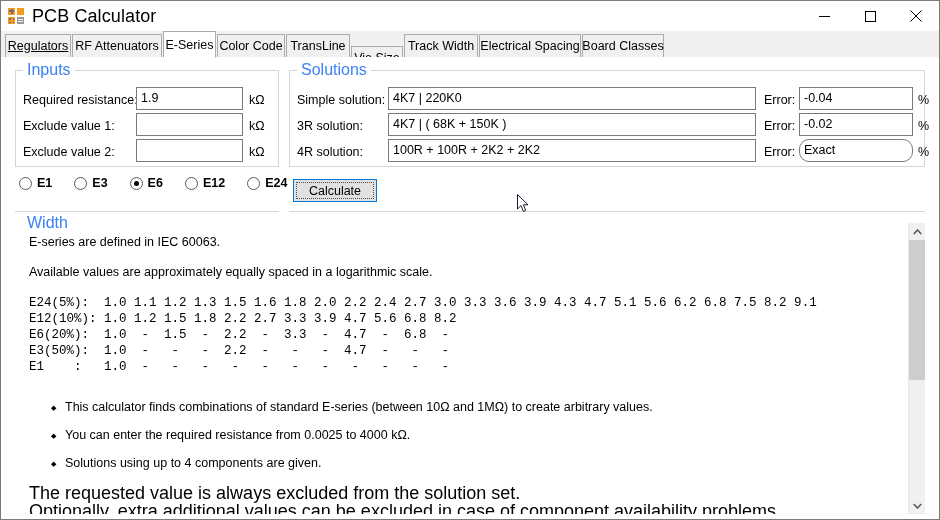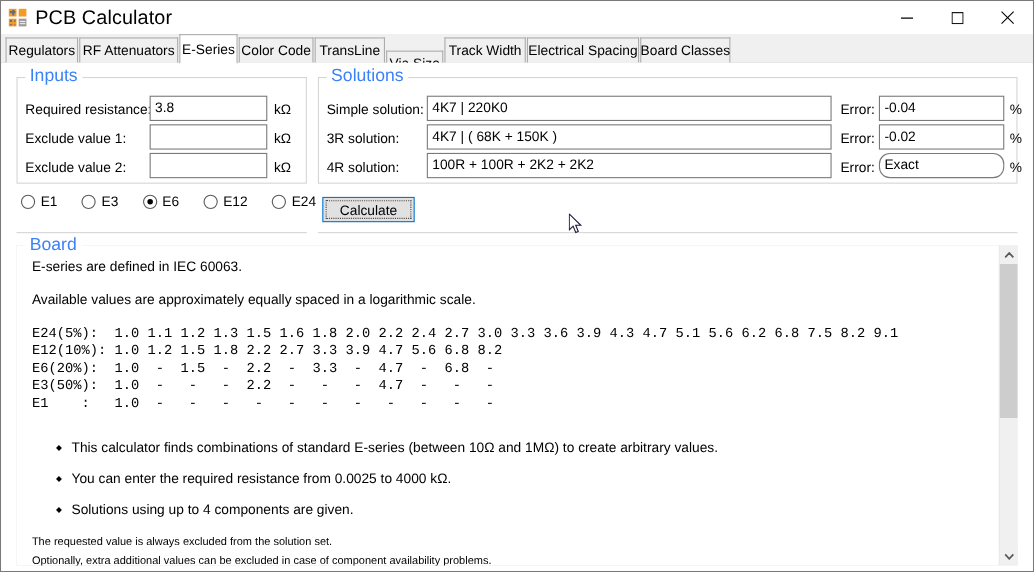--- a/index.html
+++ b/index.html
@@ -168,20 +168,21 @@
     position: absolute;
     font-size: 12.5px;
     line-height: 16px;
   }
 
   
   .radio-row {
     position: absolute;
     display: flex;
     align-items: center;
+    font-weight: bold;
   }
   .radio {
     display: flex;
     align-items: center;
     margin-right: 22px;
     white-space: nowrap;
   }
   .radio-dot {
     width: 13px; height: 13px;
     border-radius: 50%;
@@ -271,21 +272,21 @@
     left: 22px;
     top: 0;
     font-size: 7px;
     line-height: 18px;
     color: #000;
   }
   .help-tail {
     margin-top: 14px;
   }
   .help-tail p {
-    font-size: 10px;
+    font-size: 18px;
     line-height: 16px;
     margin: 0 0 2px 0;
     color: #000;
     padding-left: 0;
   }
 
   
   .vscroll {
     position: absolute;
     top: 0;
@@ -364,39 +365,39 @@
       <div class="win-btn">
         <svg width="12" height="12" viewBox="0 0 12 12">
             <line x1="0.5" y1="0.5" x2="11.5" y2="11.5" stroke="#000" stroke-width="1"></line>
             <line x1="11.5" y1="0.5" x2="0.5" y2="11.5" stroke="#000" stroke-width="1"></line>
           </svg>
       </div>
     </div>
   </div>
 
   <div class="tabstrip">
-    <div class="tab" style="left:4px;   width:66px;">Regulators</div>
+    <div class="tab" style="left:4px;   width:66px;text-decoration:underline;">Regulators</div>
     <div class="tab" style="left:71px;  width:90px;">RF Attenuators</div>
     <div class="tab active" style="left:162px; width:53px;">E-Series</div>
     <div class="tab" style="left:216px; width:68px;">Color Code</div>
     <div class="tab" style="left:285px; width:64px;">TransLine</div>
     <div class="tab" style="left:350px; width:52px;margin-top:12px;">Via Size</div>
     <div class="tab" style="left:403px; width:74px;">Track Width</div>
     <div class="tab" style="left:478px; width:102px;">Electrical Spacing</div>
     <div class="tab" style="left:581px; width:82px;">Board Classes</div>
   </div>
 
   <div class="page">
 
     <div class="group" style="left:14px; top:6px; width:264px; height:104px;">
       <div class="group-frame"></div>
       <div class="group-title">Inputs</div>
       <div class="group-inner">
         <div class="lbl" style="left:8px; top:22px;">Required resistance:</div>
-        <div class="tbox" style="left:121px; top:17px; width:107px;" placeholder="">3.8</div>
+        <div class="tbox" style="left:121px; top:17px; width:107px;" placeholder="">1.9</div>
         <div class="unit" style="left:234px; top:22px;">kΩ</div>
 
         <div class="lbl" style="left:8px; top:48px;">Exclude value 1:</div>
         <div class="tbox" style="left:121px; top:43px; width:107px;" placeholder=""></div>
         <div class="unit" style="left:234px; top:48px;">kΩ</div>
 
         <div class="lbl" style="left:8px; top:74px;">Exclude value 2:</div>
         <div class="tbox" style="left:121px; top:69px; width:107px;" placeholder=""></div>
         <div class="unit" style="left:234px; top:74px;">kΩ</div>
       </div>
@@ -453,21 +454,21 @@
     <div class="calc-btn" style="left:292px; top:122px; width:84px; height:23px;">
       <span class="focus-ring"></span>
       <span>Calculate</span>
     </div>
 
     <div class="sep-line" style="left:14px; top:154px; width:264px;"></div>
     <div class="sep-line" style="left:288px; top:154px; width:636px;"></div>
 
     <div class="group" style="left:14px; top:159px; width:910px; height:298px;">
       <div class="group-frame"></div>
-      <div class="group-title">Board</div>
+      <div class="group-title">Width</div>
 
       <div class="help-pane">
         <div class="help-content">
           <p class="help-p">E-series are defined in IEC 60063.</p>
           <p class="help-p">Available values are approximately equally spaced in a logarithmic scale.</p>
           <pre class="mono-block">E24(5%):  1.0 1.1 1.2 1.3 1.5 1.6 1.8 2.0 2.2 2.4 2.7 3.0 3.3 3.6 3.9 4.3 4.7 5.1 5.6 6.2 6.8 7.5 8.2 9.1
 E12(10%): 1.0 1.2 1.5 1.8 2.2 2.7 3.3 3.9 4.7 5.6 6.8 8.2
 E6(20%):  1.0  -  1.5  -  2.2  -  3.3  -  4.7  -  6.8  -
 E3(50%):  1.0  -   -   -  2.2  -   -   -  4.7  -   -   -
 E1    :   1.0  -   -   -   -   -   -   -   -   -   -   -</pre>

